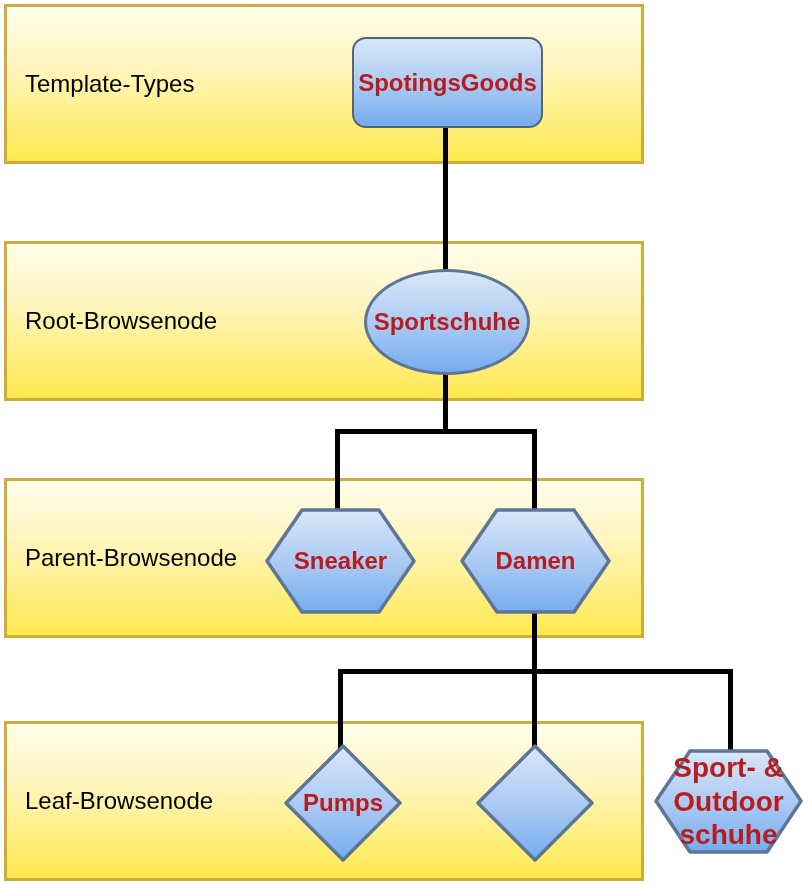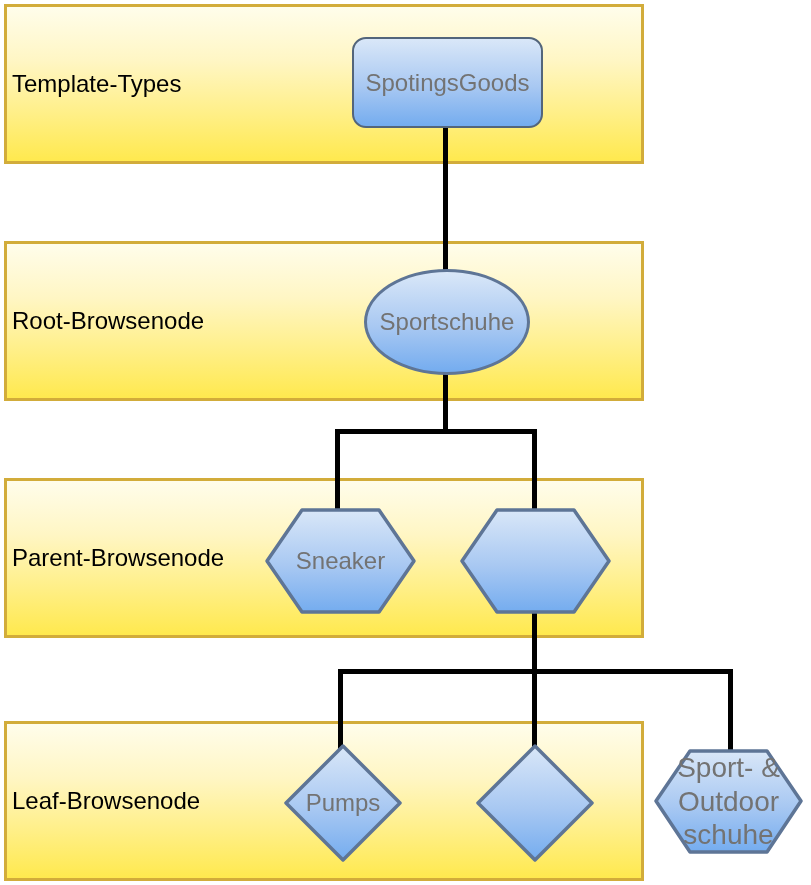--- a/index.html
+++ b/index.html
@@ -15,21 +15,21 @@
     position: absolute;
     left: 4px;
     width: 634px;
     height: 154px;
     border: 3px solid #d2ac3a;
     background: linear-gradient(to bottom, #fffdeb 0%, #fff6c4 35%, #ffef86 70%, #ffe94e 100%);
     display: flex;
     align-items: center;
   }
   .band-label {
-    padding-left: 5px;
+    padding-left: 18px;
     font-size: 24px;
     color: #000000;
     white-space: nowrap;
   }
   .connector {
     position: absolute;
     background: #000000;
   }
   .node-rect {
     position: absolute;
@@ -47,22 +47,22 @@
     border-radius: 50%;
     background: linear-gradient(to bottom, #d9e7f8 0%, #a8c8f2 55%, #74acef 100%);
   }
   .shape-svg { position: absolute; display: block; }
   .node-label {
     position: absolute;
     display: flex;
     align-items: center;
     justify-content: center;
     text-align: center;
-    font-weight: normal;
-    color: #737373;
+    font-weight: bold;
+    color: #b91c1c;
     font-size: 24px;
     z-index: 4;
     pointer-events: none;
   }
   .node-label.small { font-size: 28px; line-height: 1.2; }
   .z-lines { z-index: 2; }
   .z-shapes { z-index: 3; }
   .band { z-index: 1; }
 </style>
 </head>
@@ -114,20 +114,21 @@
   <svg class="shape-svg z-shapes" style="left:458px; top:507px;" width="155" height="108" viewBox="0 0 155 108">
     <defs>
       <linearGradient id="gradH2" x1="0" y1="0" x2="0" y2="1">
         <stop offset="0" stop-color="#d9e7f8"></stop>
           <stop offset="0.55" stop-color="#a8c8f2"></stop>
           <stop offset="1" stop-color="#74acef"></stop>
       </linearGradient>
     </defs>
     <polygon points="39,3 116,3 151,54 116,105 39,105 4,54" fill="url(#gradH2)" stroke="#5e7596" stroke-width="3.5" stroke-linejoin="round"></polygon>
   </svg>
+  <div class="node-label" style="left:458px; top:507px; width:155px; height:108px;">Damen</div>
 
   <svg class="shape-svg z-shapes" style="left:283px; top:743px;" width="120" height="120" viewBox="0 0 120 120">
     <defs>
       <linearGradient id="gradD1" x1="0" y1="0" x2="0" y2="1">
         <stop offset="0" stop-color="#d9e7f8"></stop>
           <stop offset="0.55" stop-color="#a8c8f2"></stop>
           <stop offset="1" stop-color="#74acef"></stop>
       </linearGradient>
     </defs>
     <polygon points="60,3 117,60 60,117 3,60" fill="url(#gradD1)" stroke="#5e7596" stroke-width="3.5" stroke-linejoin="round"></polygon>

